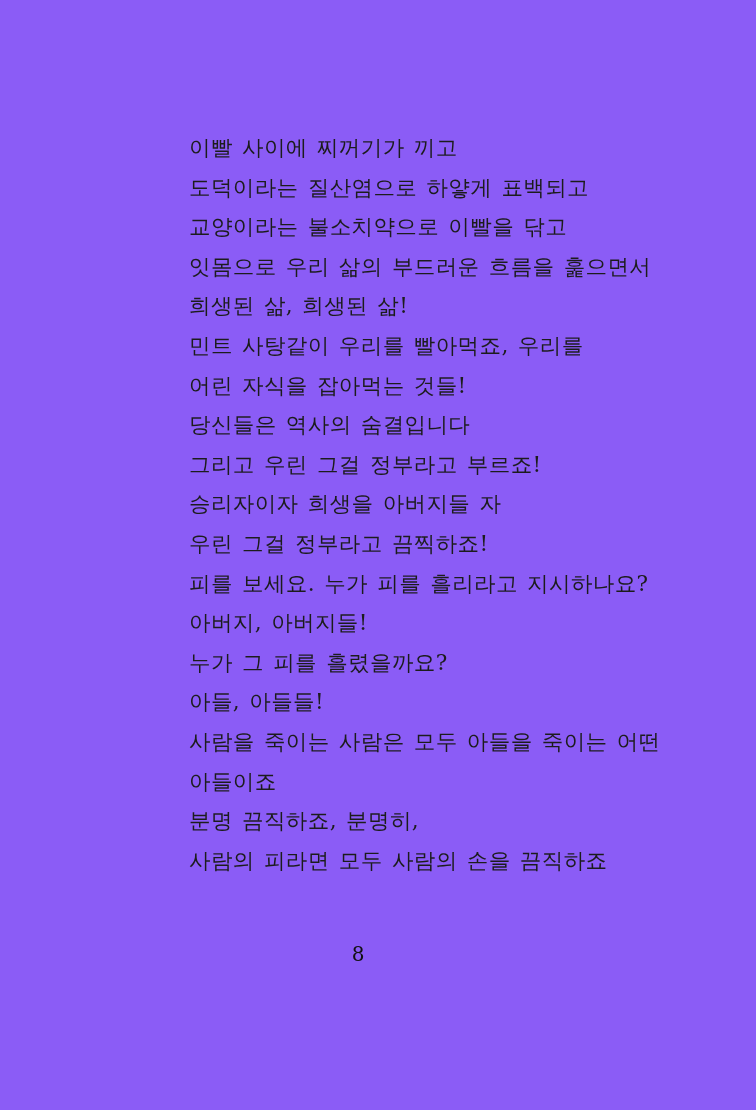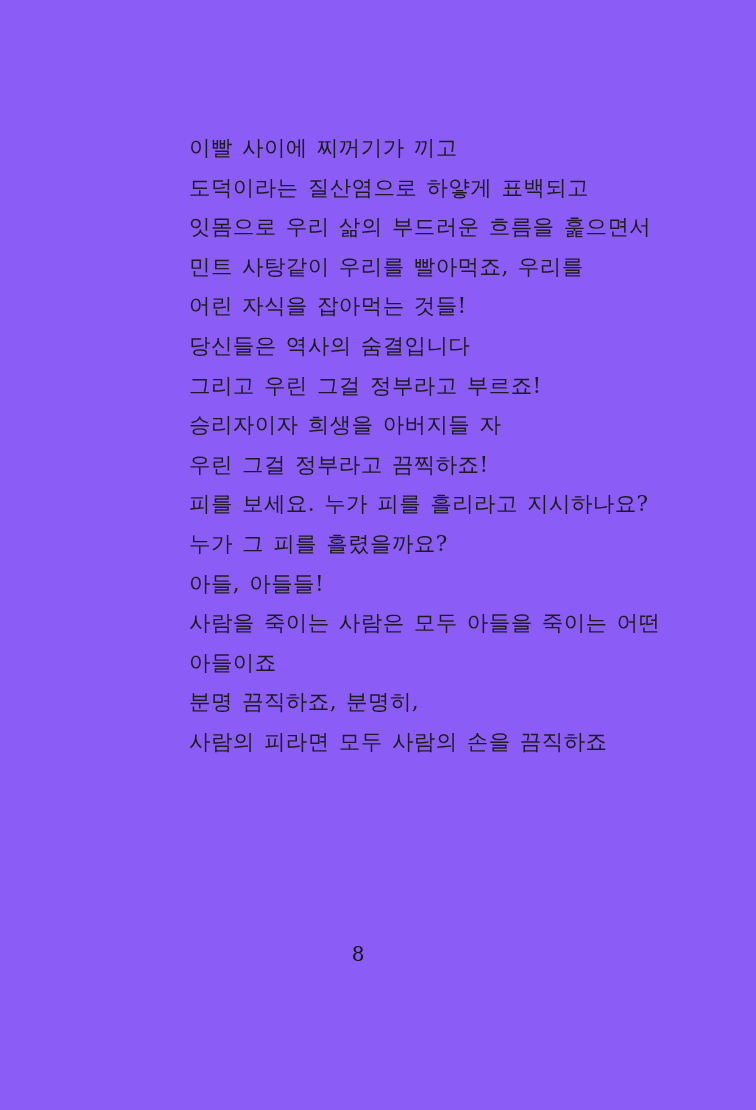--- a/index.html
+++ b/index.html
@@ -41,28 +41,31 @@
     color: #111111;
   }
 </style>
 </head>
 <body>
 
 <div class="page">
   <div class="poem">
       <div class="line">이빨 사이에 찌꺼기가 끼고</div>
       <div class="line">도덕이라는 질산염으로 하얗게 표백되고</div>
+      <div class="line">교양이라는 불소치약으로 이빨을 닦고</div>
       <div class="line">잇몸으로 우리 삶의 부드러운 흐름을 훑으면서</div>
+      <div class="line">희생된 삶, 희생된 삶!</div>
       <div class="line">민트 사탕같이 우리를 빨아먹죠, 우리를</div>
       <div class="line">어린 자식을 잡아먹는 것들!</div>
       <div class="line">당신들은 역사의 숨결입니다</div>
       <div class="line">그리고 우린 그걸 정부라고 부르죠!</div>
       <div class="line">승리자이자 희생을 아버지들 자</div>
       <div class="line">우린 그걸 정부라고 끔찍하죠!</div>
       <div class="line">피를 보세요. 누가 피를 흘리라고 지시하나요?</div>
+      <div class="line">아버지, 아버지들!</div>
       <div class="line">누가 그 피를 흘렸을까요?</div>
       <div class="line">아들, 아들들!</div>
       <div class="line">사람을 죽이는 사람은 모두 아들을 죽이는 어떤</div>
       <div class="line">아들이죠</div>
       <div class="line">분명 끔직하죠, 분명히,</div>
       <div class="line">사람의 피라면 모두 사람의 손을 끔직하죠</div>
     </div>
   <div class="page-number">8</div>
 </div>
 

